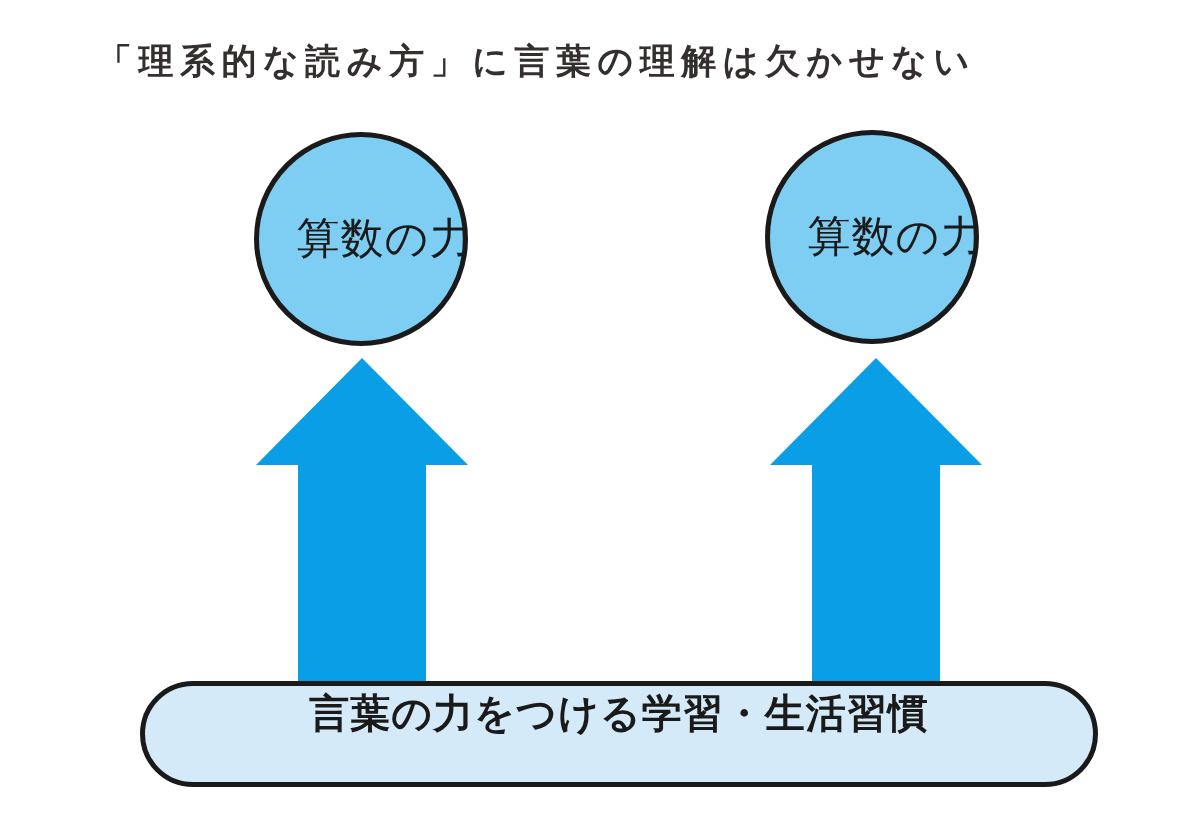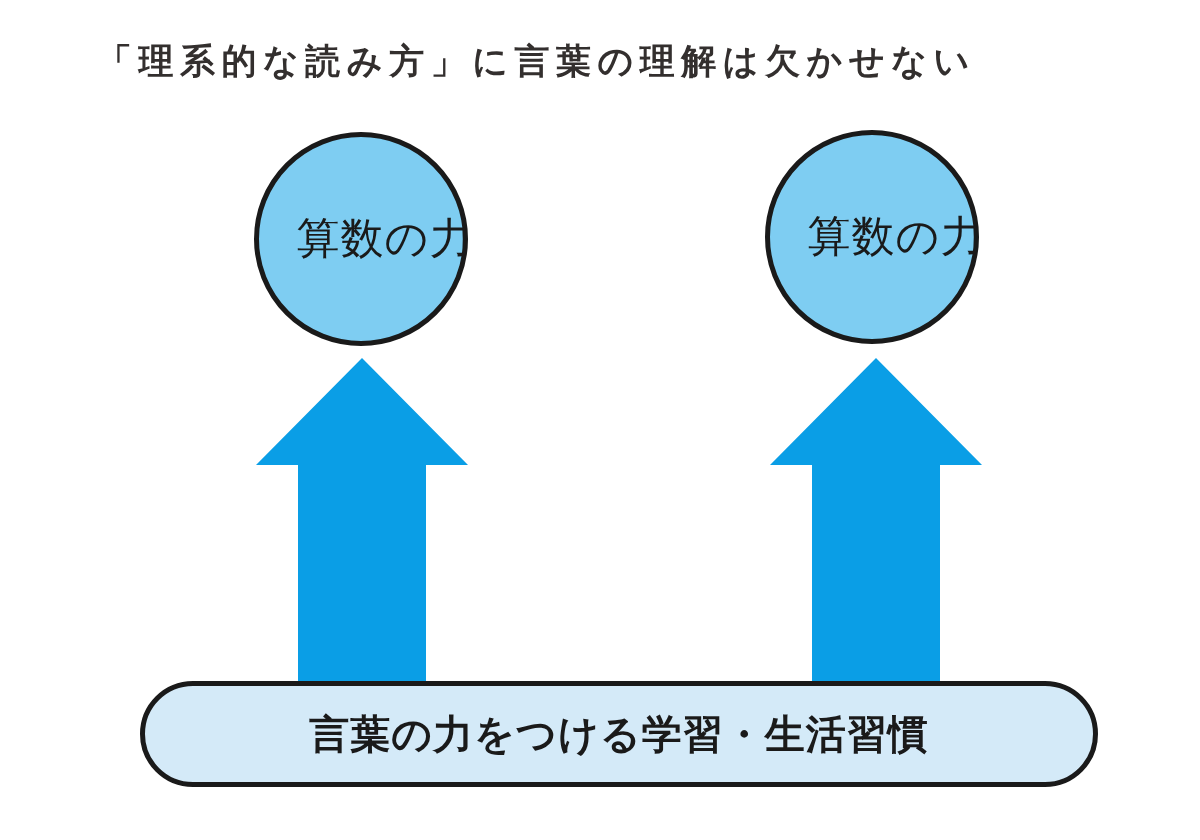--- a/index.html
+++ b/index.html
@@ -51,21 +51,21 @@
   .arrow-right{left:770px;top:358px;}
   .arrow polygon{fill:var(--arrow-fill);}
   .base-box{
     position:absolute;
     left:140px;top:681px;
     width:958px;height:106px;
     box-sizing:border-box;
     background:var(--base-fill);
     border:5px solid var(--outline);
     border-radius:53px;
-    display:flex;align-items:center;justify-content:center;
+    display:flex;justify-content:center;
     z-index:2;
   }
   .base-label{
     font-size:40px;
     font-weight:700;
     letter-spacing:1px;
     color:var(--outline);
     white-space:nowrap;
   }
 </style>

